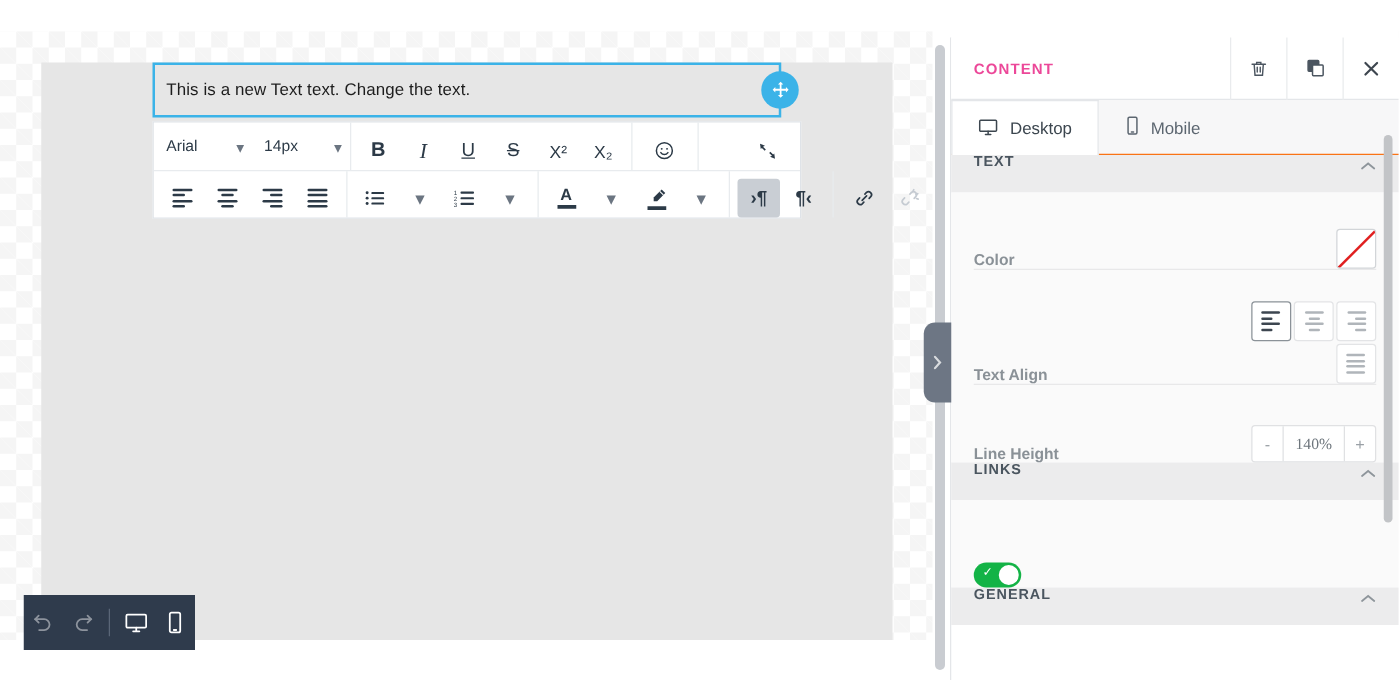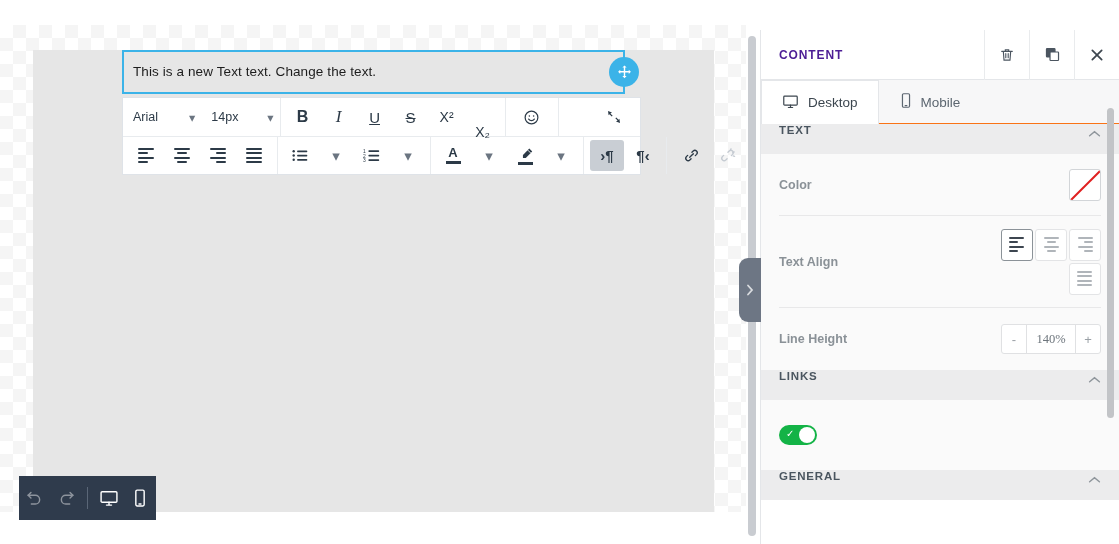--- a/index.html
+++ b/index.html
@@ -47,21 +47,21 @@
 
   
   .toolbar {
     position: absolute; left: 122px; top: 97px; width: 519px; height: 78px;
     background: #ffffff; border: 1px solid #dfe3e8;
     z-index: 6;
     display: flex; flex-direction: column;
   }
   .tb-row { display: flex; align-items: stretch; height: 39px; }
   .tb-row.r1 { border-bottom: 1px solid #e8ebee; }
-  .tb-grp { display: flex; align-items: center; border-right: 1px solid #e8ebee; height: 100%; }
+  .tb-grp { display: flex; align-items: flex-end; border-right: 1px solid #e8ebee; height: 100%; }
   .tb-grp.last { border-right: none; }
   .tb-btn {
     display: flex; align-items: center; justify-content: center;
     height: 31px; min-width: 34px; margin: 0 1px;
     color: #2c3a47; border-radius: 3px; cursor: pointer;
     font-size: 15px;
   }
   .tb-btn.active { background: #c9ced4; }
   .tb-btn.disabled { color: #c5cbd2; }
   .tb-sel {
@@ -101,21 +101,21 @@
   .panel {
     position: absolute; left: 760px; top: 30px; width: 359px; height: 514px;
     background: #ffffff; border-left: 1px solid #e4e6e9;
   }
   .panel-head {
     height: 50px; display: flex; align-items: center;
     border-bottom: 1px solid #e4e6e9; background: #fff;
   }
   .panel-title {
     flex: 1; padding-left: 18px;
-    font-size: 12px; font-weight: bold; letter-spacing: .9px; color: #4c1d95;
+    font-size: 12px; font-weight: bold; letter-spacing: .9px; color: #ec4899;
   }
   .head-btn {
     width: 45px; height: 50px; display: flex; align-items: center; justify-content: center;
     border-left: 1px solid #e9ebed; color: #4b5560; cursor: pointer;
   }
 
   .tabs { height: 44px; display: flex; align-items: flex-end; background: #f7f7f8; border-bottom: 1px solid #f97316; }
   .tab {
     display: flex; align-items: center; gap: 9px;
     height: 43px; padding: 0 20px; font-size: 13.5px; color: #5c6670;
@@ -123,21 +123,21 @@
   }
   .tab.active { background: #ffffff; border-color: #e4e6e9; color: #3c464f; margin-bottom: -1px; height: 44px; }
 
   .sec-head {
     height: 30px; display: flex; align-items: flex-start;
     background: #ececed; padding: 0 18px; cursor: pointer;
   }
   .sec-head .t { flex: 1; font-size: 11.5px; font-weight: bold; letter-spacing: .8px; color: #4a555f; }
   .sec-body { background: #fafafa; padding: 0 18px; }
   .row {
-    display: flex; align-items: center; min-height: 62px;
+    display: flex; align-items: flex-end; min-height: 62px;
     border-bottom: 1px solid #e8e8e9;
     gap: 36px;
   }
   .row.last { border-bottom: none; }
   .row .rlabel { flex: 1; font-size: 12.5px; font-weight: bold; color: #8a9197; }
   .row .rctl { display: flex; align-items: center; justify-content: flex-end; }
 
   .color-swatch {
     width: 32px; height: 32px; background: #fff; border: 1px solid #d2d5d8; border-radius: 3px;
     position: relative; cursor: pointer; overflow: hidden;

